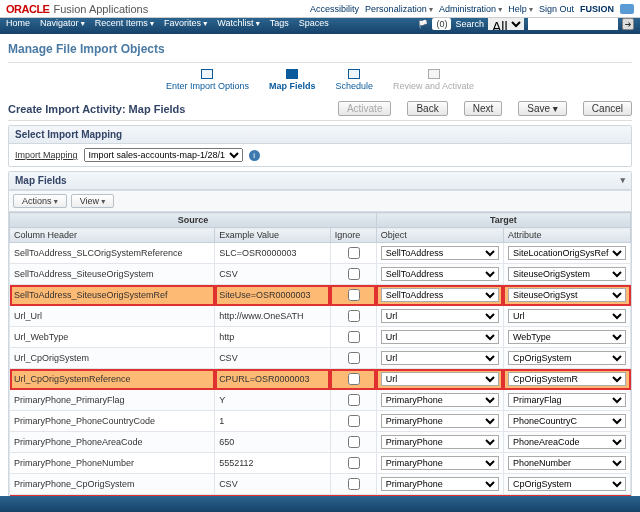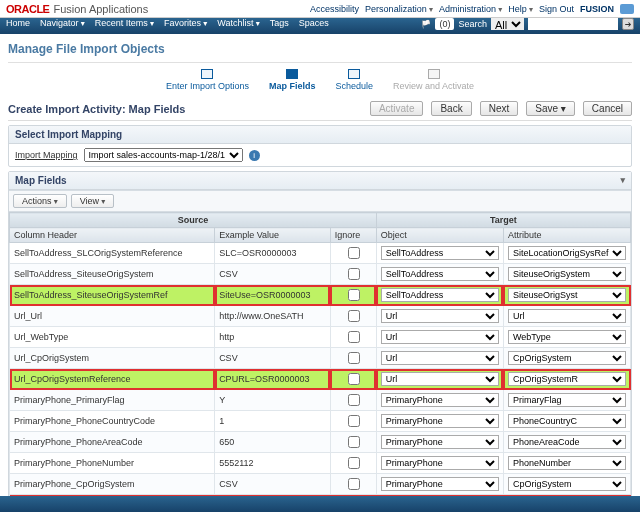--- a/index.html
+++ b/index.html
@@ -10,33 +10,33 @@
   .brand .apps { color:#555; font-size:11px; }
   .toplinks { display:flex; align-items:center; gap:6px; font-size:9px; color:#036; }
   .toplinks span, .toplinks a { color:#036; cursor:pointer; }
   .toplinks .drop::after { content:" ▾"; font-size:8px; color:#666; }
   .chat-icon { width:14px; height:10px; background:#5b9bd5; border-radius:2px; }
   .darkbar { background:#1b4f7a; background:linear-gradient(#2a648f,#174269); height:16px; display:flex; align-items:flex-start; padding:0 6px; gap:10px; color:#fff; font-size:9px; position:relative; }
   .darkbar .item { cursor:pointer; }
   .darkbar .item.drop::after { content:" ▾"; font-size:8px; }
   .darkbar .search { position:absolute; right:6px; display:flex; align-items:center; gap:4px; }
   .darkbar .pill { background:#fff; color:#333; border-radius:2px; padding:0 4px; font-size:9px; height:12px; line-height:12px; }
-  .darkbar select, .darkbar input { font-size:11px; height:12px; border:none; }
+  .darkbar select, .darkbar input { font-size:14px; height:12px; border:none; }
   .darkbar input.searchbox { width:90px; }
   .arrow-btn { width:12px; height:12px; background:#ddd; border:1px solid #888; border-radius:2px; display:flex; align-items:center; justify-content:center; font-size:8px; color:#333;}
   .page { padding:4px 8px; }
   .pagetitle { color:#4a7aa3; font-size:12px; font-weight:bold; padding:4px 0 6px 0; border-bottom:1px solid #e0e0e0; position:relative;}
   .wizard { display:flex; justify-content:center; gap:20px; padding:6px 0; font-size:9px; }
   .wizard .step { display:flex; flex-direction:column; align-items:center; gap:2px; color:#0a5a9c; }
   .wizard .step .box { width:12px; height:10px; border:1px solid #0a5a9c; background:#eef5fb; }
   .wizard .step.active .box { background:#0a5a9c; }
   .wizard .step.disabled { color:#aaa; }
   .wizard .step.disabled .box { border-color:#aaa; background:#f5f5f5; }
   .section-title { color:#346; font-weight:bold; font-size:11px; padding:6px 0 2px 0; }
-  .buttons-row { display:flex; gap:8px; justify-content:flex-end; padding:4px 0; }
+  .buttons-row { display:flex; gap:16px; justify-content:flex-end; padding:4px 0; }
   .btn { background:linear-gradient(#fdfdfd,#e6e6e6); border:1px solid #aaa; border-radius:2px; padding:1px 8px; font-size:10px; cursor:pointer; color:#333; }
   .headerrow { display:flex; justify-content:space-between; align-items:flex-start; border-bottom:1px solid #ddd; }
   .panel { border:1px solid #d0d7dd; border-radius:2px; margin:4px 0; }
   .panel-head { background:linear-gradient(#f4f7fa,#e6edf3); padding:3px 6px; font-weight:bold; color:#346; font-size:10px; border-bottom:1px solid #d0d7dd; position:relative;}
   .panel-head .collapse { float:right; font-size:9px; color:#666; cursor:pointer;}
   .panel-body { padding:4px 6px; }
   .form-row { display:flex; align-items:center; gap:6px; font-size:9px; }
   .form-row label { color:#333;text-decoration:underline; }
   .form-row select { font-size:9px; }
   .info-icon { width:11px; height:11px; border-radius:50%; background:#3b79b0; color:#fff; font-size:8px; display:inline-flex; align-items:center; justify-content:center;}
@@ -44,21 +44,21 @@
   .toolbar .tbtn { background:linear-gradient(#fff,#eee); border:1px solid #b8c0c7; border-radius:2px; padding:1px 8px; font-size:9px; cursor:pointer; }
   .toolbar .tbtn::after { content:" ▾"; font-size:8px; color:#555; }
   table.map { width:100%; border-collapse:collapse; font-size:9px; }
   table.map th { background:linear-gradient(#eef2f6,#dbe3ea); border:1px solid #c7d0d8; padding:2px 4px; font-weight:normal; color:#333; text-align:left; }
   table.map th.group { text-align:center; font-weight:bold; background:linear-gradient(#e5ecf2,#d1dbe3); }
   table.map td { border:1px solid #e0e6eb; padding:1px 4px; height:16px; overflow:hidden; white-space:nowrap; text-overflow:ellipsis; }
   .sel { background:#fff; border:1px solid #aaa; font-size:9px; width:100%; padding:0; height:14px; }
   .chk { width:12px; height:12px; }
   tr.hl td { outline:2px solid #e03030; outline-offset:-2px; }
   tr:nth-child(even) td { background:#fafcfe; }
-  tr.hl td { background:#bef264; }
+  tr.hl td { background:#fdba74; }
   .footer { position:fixed; left:0; right:0; bottom:0; background:linear-gradient(#2a648f,#174269); color:#cfe3f2; height:16px; display:flex; align-items:center; padding:0 6px; font-size:9px; justify-content:space-between;}
   .cell-ex { max-width:100px; overflow:hidden; text-overflow:ellipsis;}
 </style>
 </head>
 <body>
 
 <div class="topbar">
   <div class="brand">
     <span class="logo">ORACLE</span>
     <span class="apps">Fusion Applications</span>

